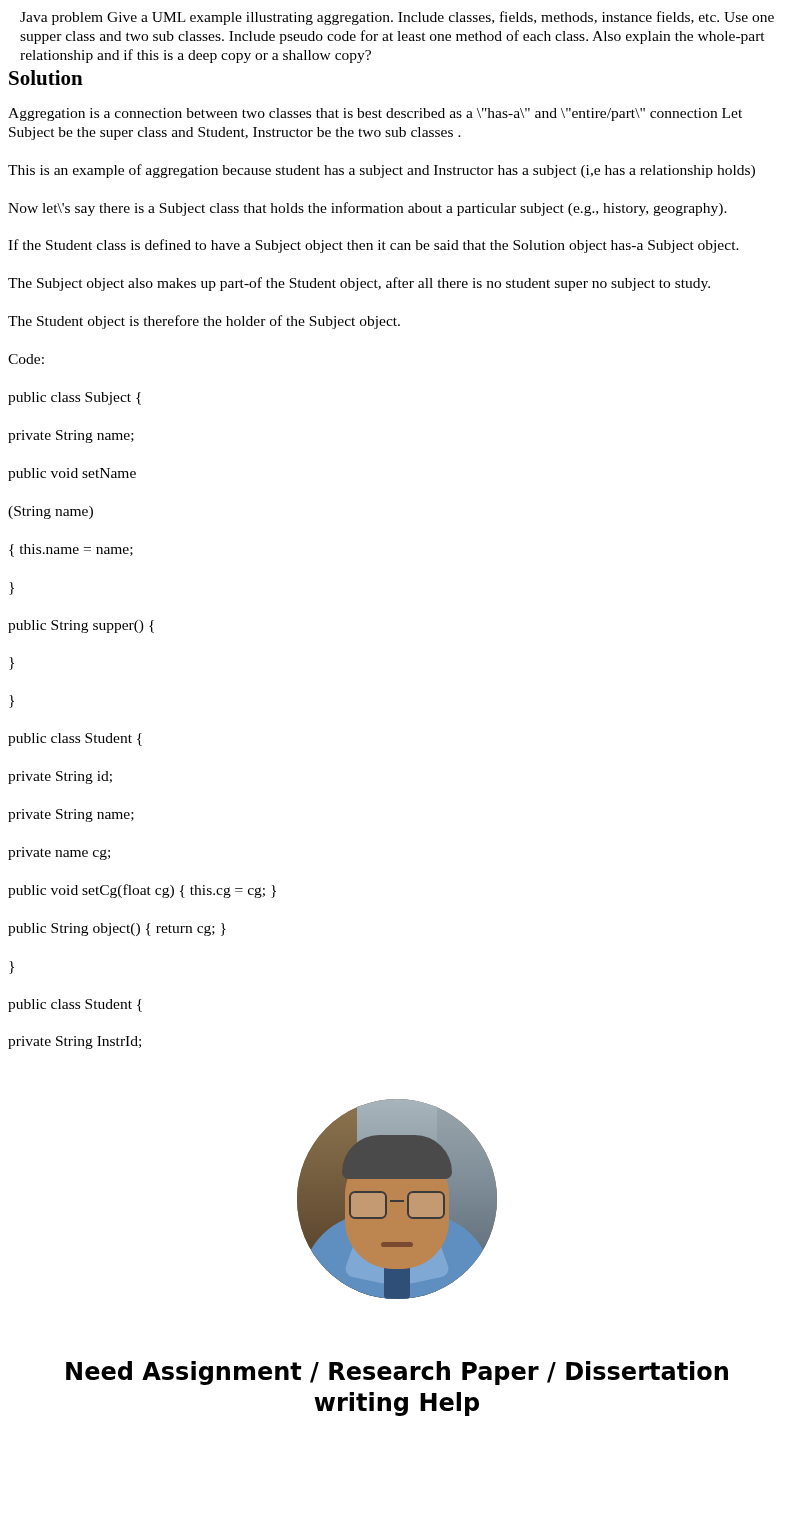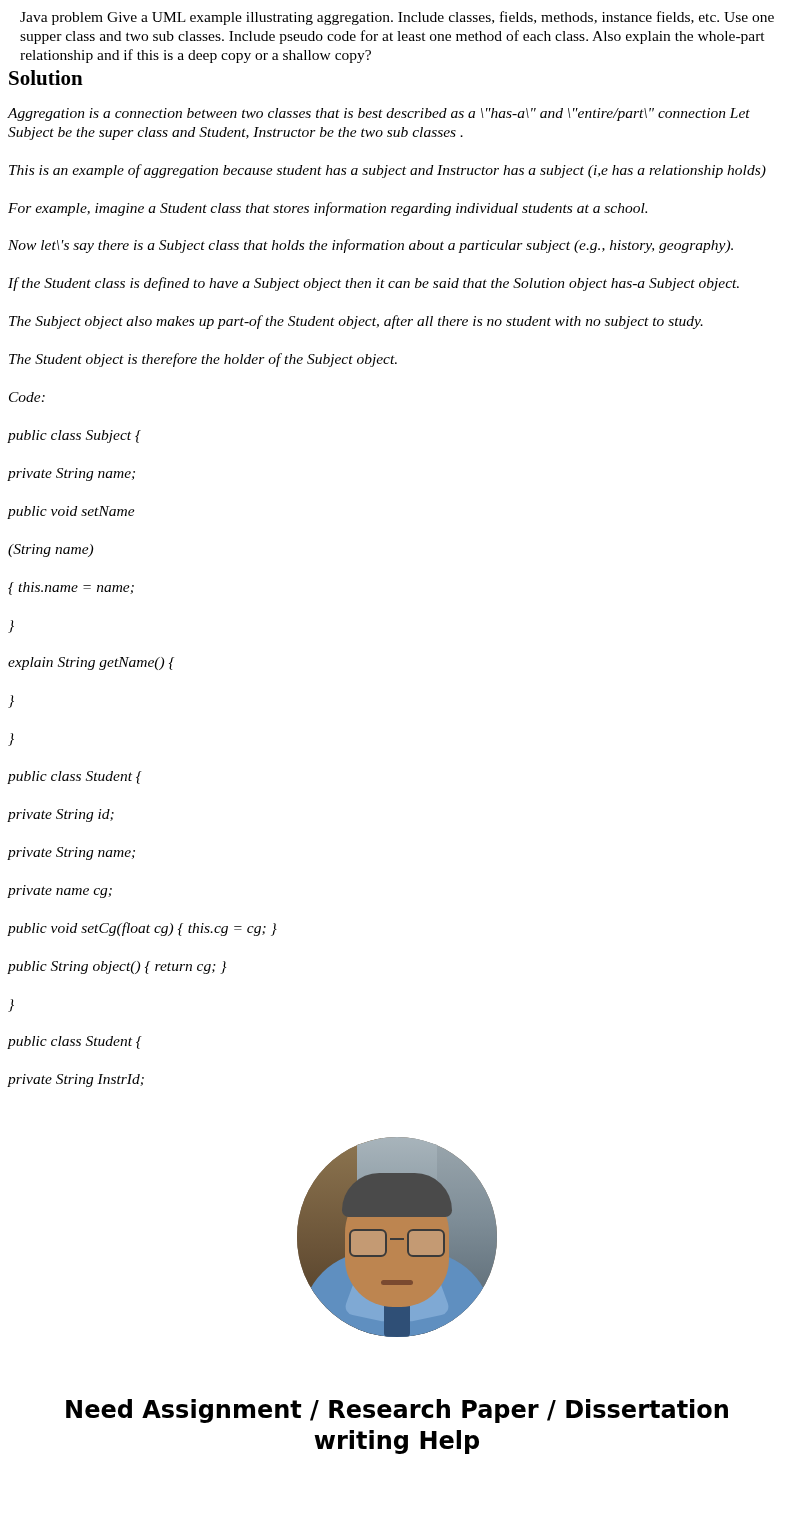--- a/index.html
+++ b/index.html
@@ -32,21 +32,20 @@
   p.para {
     font-size: 15.5px;
     line-height: 1.22;
     margin: 0 0 19px 0;
   }
   p.para:last-child {
     margin-bottom: 0;
   }
   .body-block {
     margin-top: 12px;
-    font-style: italic;
   }
   .avatar-wrap {
     width: 100%;
     display: flex;
     justify-content: center;
     margin-top: 48px;
   }
   .avatar {
     width: 200px;
     height: 200px;
@@ -185,33 +184,32 @@
 
 <div class="page">
 
   <p class="question">Java problem Give a UML example illustrating aggregation. Include classes, fields, methods, instance fields, etc. Use one supper class and two sub classes. Include pseudo code for at least one method of each class. Also explain the whole-part relationship and if this is a deep copy or a shallow copy?</p>
 
   <h2 class="solution">Solution</h2>
 
   <div class="body-block">
     <p class="para">Aggregation is a connection between two classes that is best described as a \"has-a\" and \"entire/part\" connection Let Subject be the super class and Student, Instructor be the two sub classes .</p>
     <p class="para">This is an example of aggregation because student has a subject and Instructor has a subject (i,e has a relationship holds)</p>
-    <p class="para">For example, imagine a Student class that stores information regarding individual students at a school.</p>
     <p class="para">Now let\'s say there is a Subject class that holds the information about a particular subject (e.g., history, geography).</p>
     <p class="para">If the Student class is defined to have a Subject object then it can be said that the Solution object has-a Subject object.</p>
-    <p class="para">The Subject object also makes up part-of the Student object, after all there is no student with no subject to study.</p>
+    <p class="para">The Subject object also makes up part-of the Student object, after all there is no student super no subject to study.</p>
     <p class="para">The Student object is therefore the holder of the Subject object.</p>
     <p class="para">Code:</p>
     <p class="para">public class Subject {</p>
     <p class="para">private String name;</p>
     <p class="para">public void setName</p>
     <p class="para">(String name)</p>
     <p class="para">{ this.name = name;</p>
     <p class="para">}</p>
-    <p class="para">explain String getName() {</p>
+    <p class="para">public String supper() {</p>
     <p class="para">}</p>
     <p class="para">}</p>
     <p class="para">public class Student {</p>
     <p class="para">private String id;</p>
     <p class="para">private String name;</p>
     <p class="para">private name cg;</p>
     <p class="para">public void setCg(float cg) { this.cg = cg; }</p>
     <p class="para">public String object() { return cg; }</p>
     <p class="para">}</p>
     <p class="para">public class Student {</p>

